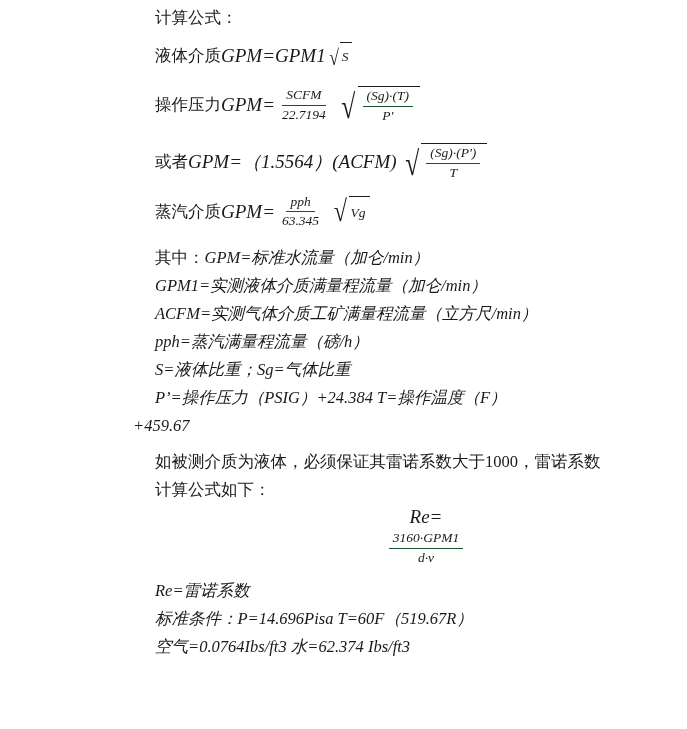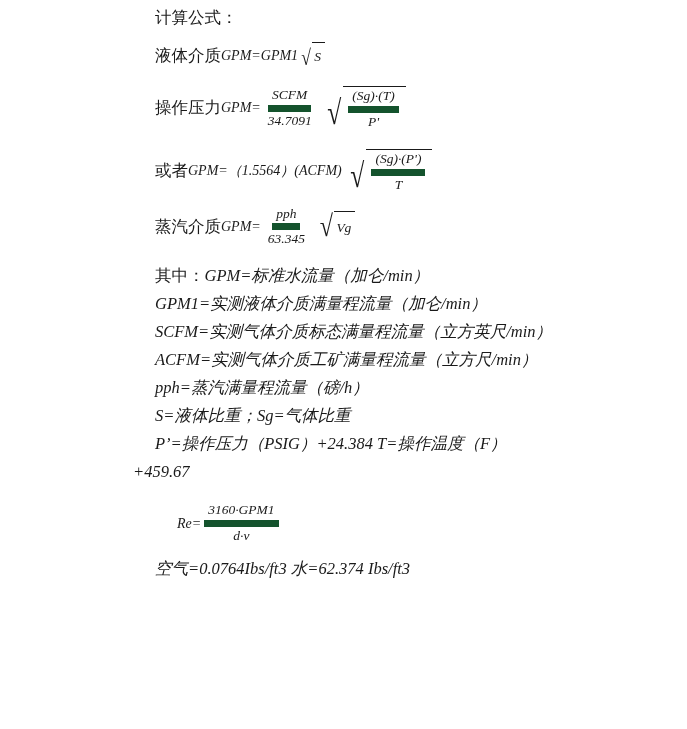--- a/index.html
+++ b/index.html
@@ -45,38 +45,38 @@
   .formula-row {
     display: flex;
     align-items: center;
     font-size: 16.5px;
     line-height: 26px;
   }
   .lbl {
     font-size: 16.5px;
   }
   .eqlead {
-    font-size: 14px;
+    font-size: 19px;
     font-style: italic;
   }
   
   .frac {
     display: inline-flex;
     flex-direction: column;
     align-items: center;
     justify-content: center;
     vertical-align: middle;
     margin: 0 3px;
     font-style: italic;
     font-size: 13.5px;
     line-height: 1.25;
   }
   .frac .num {
     padding: 0 4px 1px 4px;
-    border-bottom: 7px solid #14532d;
+    border-bottom: 1px solid #14532d;
   }
   .frac .den {
     padding: 1px 4px 0 4px;
   }
   
   .rad {
     display: inline-flex;
     align-items: stretch;
     vertical-align: middle;
     margin-left: 2px;
@@ -110,22 +110,22 @@
     transform: scaleX(0.8);
   }
   .sp-l { margin-left: 6px; }
   .blk { margin-top: 10px; }
   .indent-lines { margin-top: 14px; }
   .hang {
     margin-left: -22px;
     font-style: italic;
   }
   .re-block {
-    margin-top: 16px;
     margin-bottom: 10px;
+    flex-direction: column;
   }
 </style>
 </head>
 <body>
 
 <div class="page">
   <div class="body-col">
 
     <div class="line cjk">计算公式：</div>
 
@@ -136,21 +136,21 @@
         <span class="sign">√</span>
         <span class="body">S</span>
       </span>
     </div>
 
     <div class="formula-row" style="margin-top:16px;">
       <span class="lbl cjk">操作压力</span>
       <span class="eqlead">GPM=</span>
       <span class="frac">
         <span class="num">SCFM</span>
-        <span class="den">34.7091</span>
+        <span class="den">22.7194</span>
       </span>
       <span class="rad tall sp-l">
         <span class="sign">√</span>
         <span class="body">
           <span class="frac">
             <span class="num">(Sg)·(T)</span>
             <span class="den">P'</span>
           </span>
         </span>
       </span>
@@ -182,35 +182,37 @@
         <span class="sign">√</span>
         <span class="body">Vg</span>
       </span>
     </div>
 
     <div class="indent-lines">
       <div class="line cjk">
         <span>其中：</span><span class="ital">GPM=标准水流量（加仑/min）</span>
       </div>
       <div class="line ital">GPM1=实测液体介质满量程流量（加仑/min）</div>
-      <div class="line ital">SCFM=实测气体介质标态满量程流量（立方英尺/min）</div>
       <div class="line ital">ACFM=实测气体介质工矿满量程流量（立方尺/min）</div>
       <div class="line ital">pph=蒸汽满量程流量（磅/h）</div>
       <div class="line ital">S=液体比重；Sg=气体比重</div>
       <div class="line ital">P’=操作压力（PSIG）+24.384 T=操作温度（F）</div>
       <div class="line ital hang">+459.67</div>
     </div>
 
+    <div class="line wrap cjk" style="margin-top:8px; width:452px;">如被测介质为液体，必须保证其雷诺系数大于1000，雷诺系数计算公式如下：</div>
 
     <div class="formula-row re-block" style="margin-left:22px;">
       <span class="eqlead">Re=</span>
       <span class="frac">
         <span class="num">3160·GPM1</span>
         <span class="den">d·v</span>
       </span>
     </div>
 
     <div>
+      <div class="line ital">Re=雷诺系数</div>
+      <div class="line ital">标准条件：P=14.696Pisa   T=60F（519.67R）</div>
       <div class="line ital">空气=0.0764Ibs/ft3   水=62.374 Ibs/ft3</div>
     </div>
 
   </div>
 </div>
 
 </body></html>

